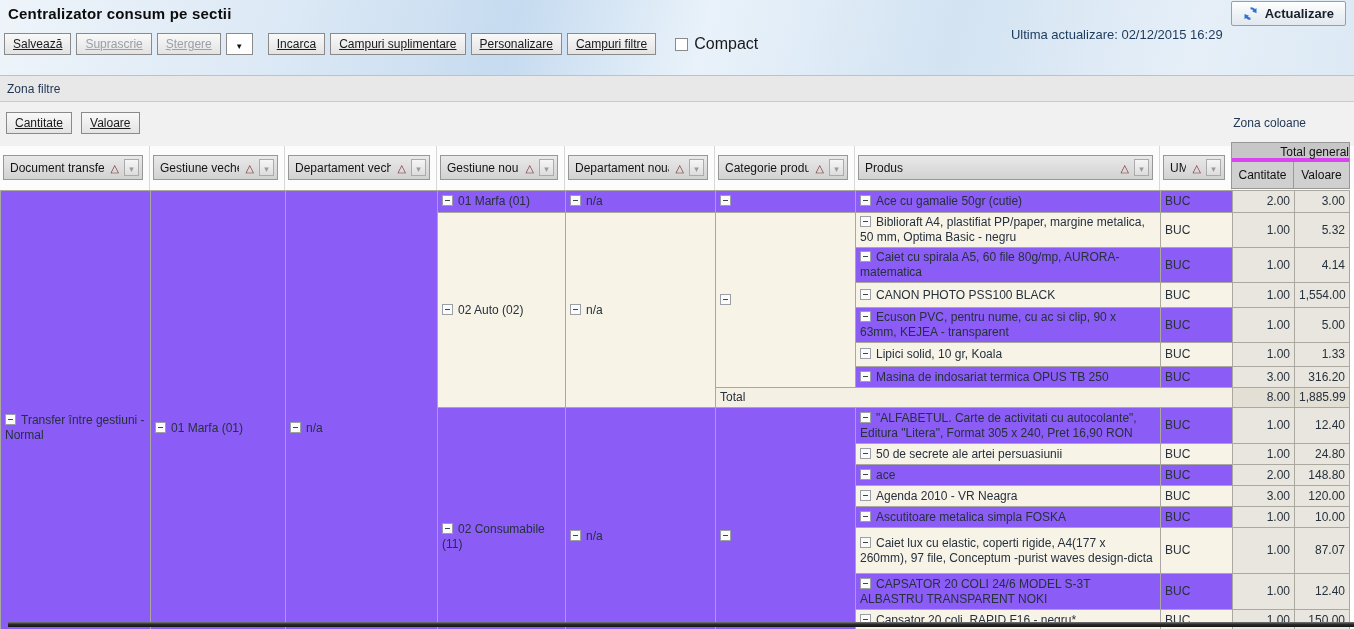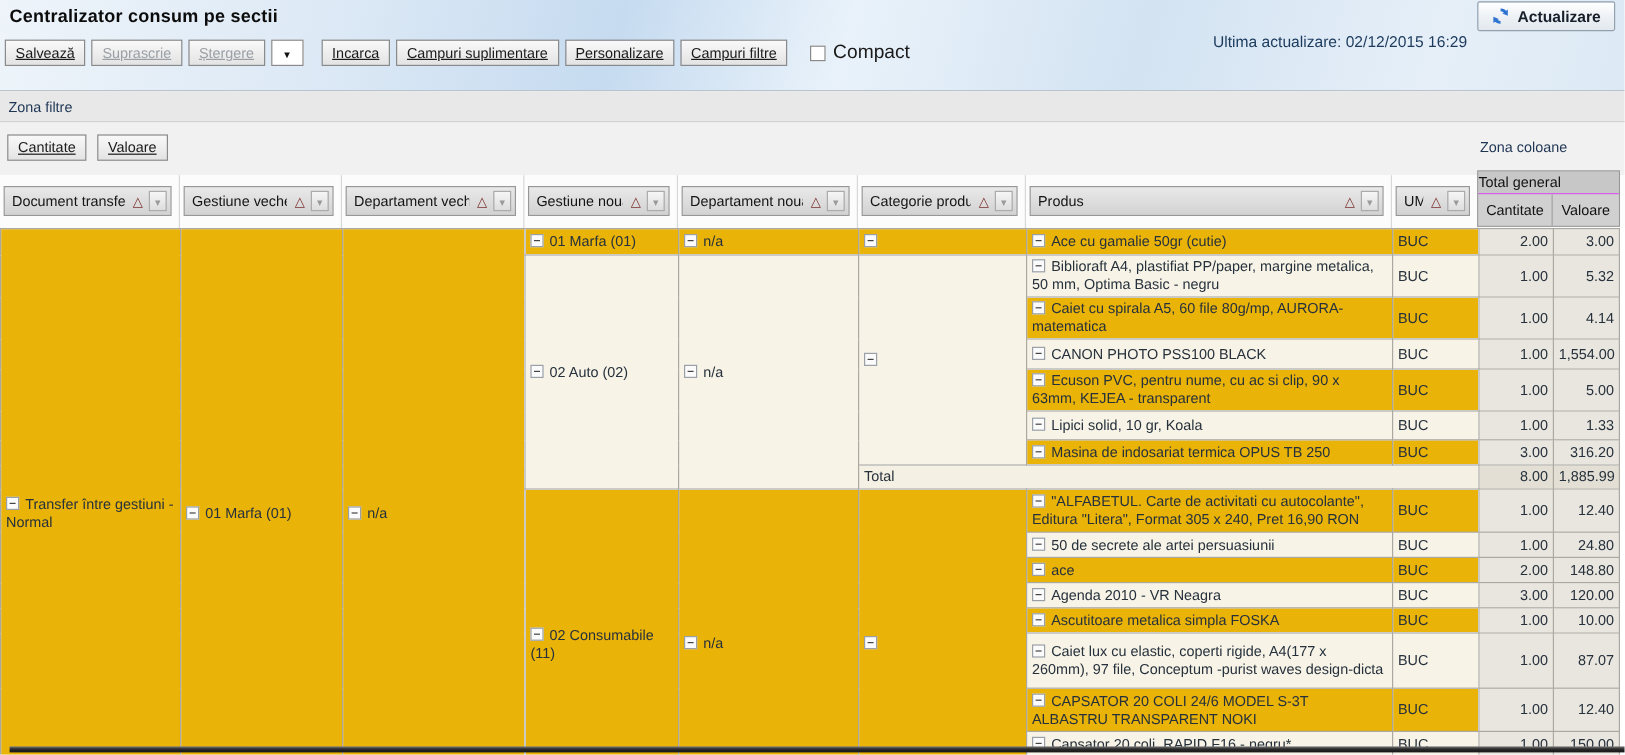--- a/index.html
+++ b/index.html
@@ -69,36 +69,36 @@
   .hbox .lbl{ white-space:nowrap; overflow:hidden; }
   .hbox.wide .lbl{ flex:1; }
   .sort{ margin-left:7px; flex:none; }
   .sort::before{ content:"△"; font-size:11px; color:#7b2d2d; }
   .ddbtn{ width:15px; height:17px; margin-left:5px; flex:none;
     background:linear-gradient(#f6f6f6,#dddddd); border:1px solid #ababab;
     display:flex; align-items:center; justify-content:center; cursor:pointer; }
   .dd::before{ content:"▾"; font-size:9px; color:#9a9a9a; }
 
   .total-block{ position:absolute; right:4px; top:-4px; width:119px; border:1px solid #979797; background:#c9c9c9; }
-  .tg-top{ height:19px; background:#c7c7c7; border-bottom:1px solid #d946ef;
-    text-align:left; font-size:12px; line-height:19px; color:#111; }
+  .tg-top{ height:19px; background:#c7c7c7; border-bottom:4px solid #d946ef;
+    text-align:right; font-size:12px; line-height:19px; color:#111; }
   .tg-sub{ display:flex; height:26px; }
   .tg-sub .tg-c{ width:62px; border-right:1px solid #9b9b9b; }
   .tg-sub .tg-v{ flex:1; }
   .tg-sub div{ background:#d0d0d0; line-height:26px; text-align:center; font-size:12px; color:#111; }
 
   
   .body-wrap{ height:453px; overflow:hidden; background:#fff; position:relative; }
   table.grid{ border-collapse:collapse; table-layout:fixed; width:1349px; }
   table.grid td{
     border:1px solid #aba8a0; padding:2px 4px; font-size:12px; line-height:15px;
     color:#26313c; vertical-align:middle; overflow:hidden;
   }
   td.noleft{ border-left:none; }
-  .w{ background:#eab308; }
+  .w{ background:#8b5cf6; }
   .b{ background:#f7f3e7; }
   .num{ background:#e9e6df; text-align:right; padding-right:6px; white-space:nowrap; }
   tr.subtotal-row .num{ background:#e3dfd5; }
   .totalcell{ background:#f4f0e4; padding-left:7px; }
   .gc-bottom{ vertical-align:bottom; }
   .pb22{ padding-bottom:22px; } .pb30{ padding-bottom:30px; } .pb42{ padding-bottom:42px; }
   .pb58{ padding-bottom:58px; } .pb70{ padding-bottom:70px; }
   .cx{ display:inline-block; width:11px; height:11px; border:1px solid #9aa0a6;
     background:#fbfbfb; position:relative; vertical-align:-1px; margin-right:5px; cursor:pointer; }
   .cx::after{ content:""; position:absolute; left:2px; right:2px; top:4px; border-top:1px solid #444; }

